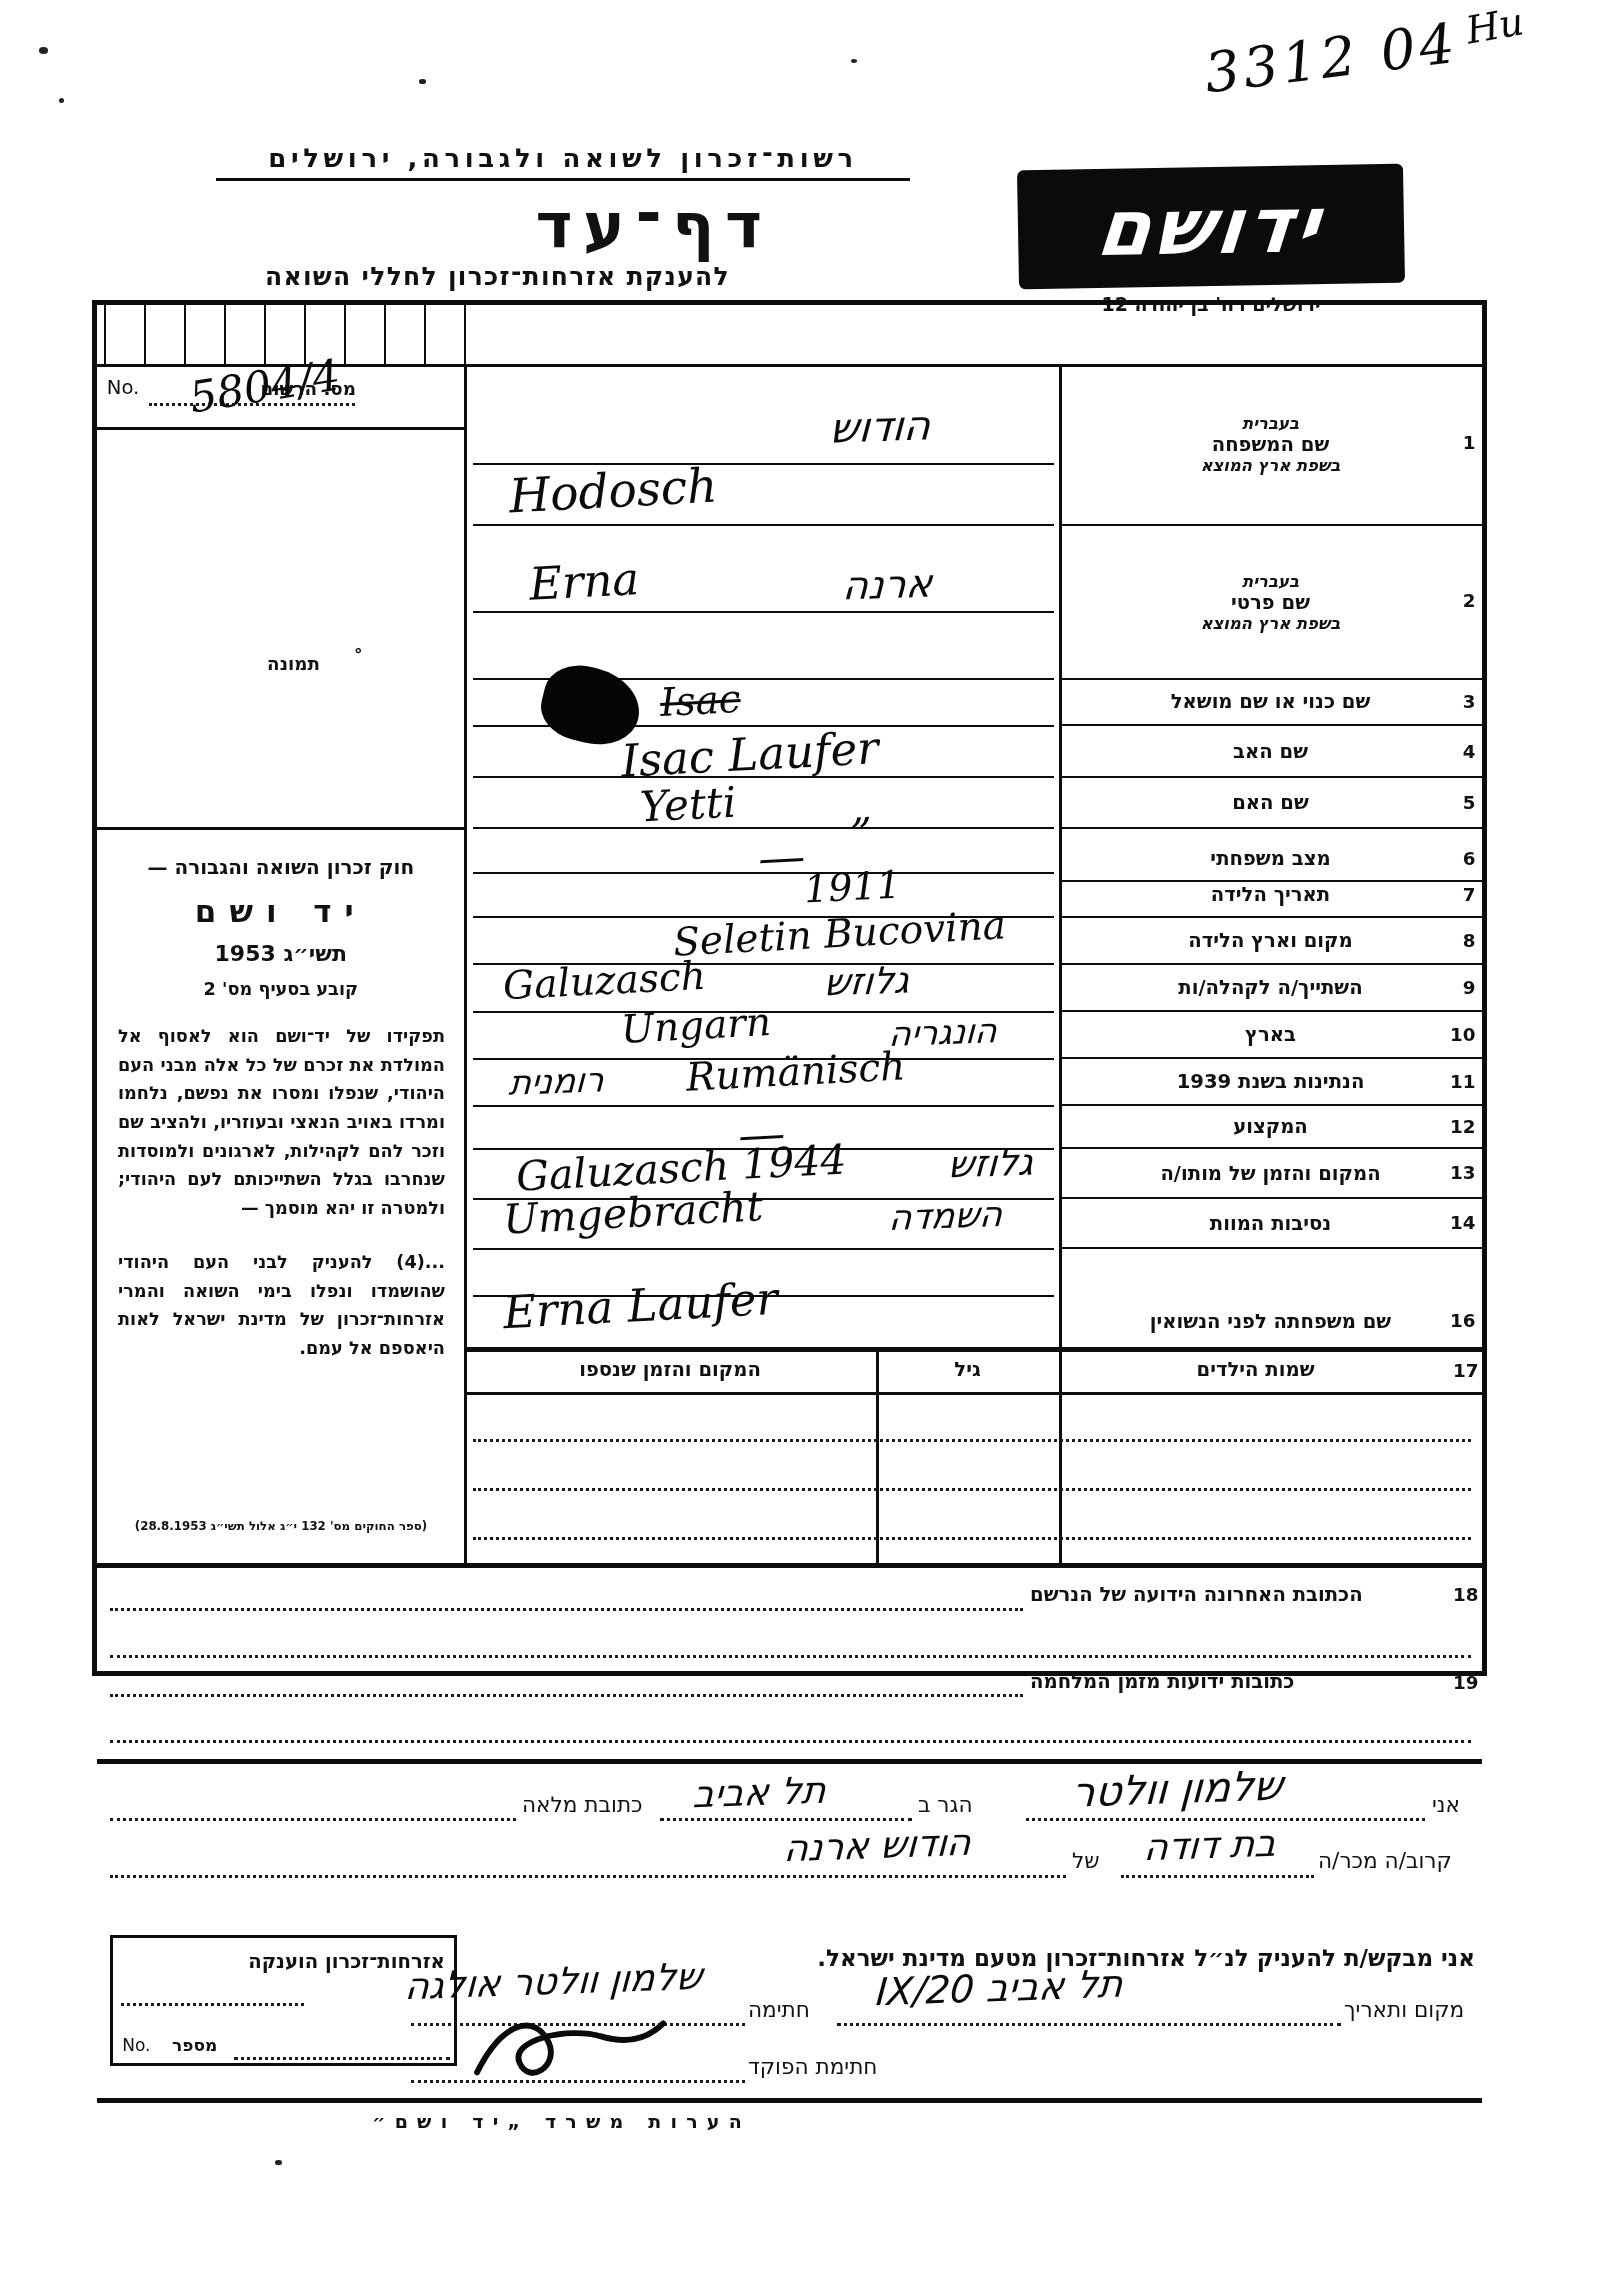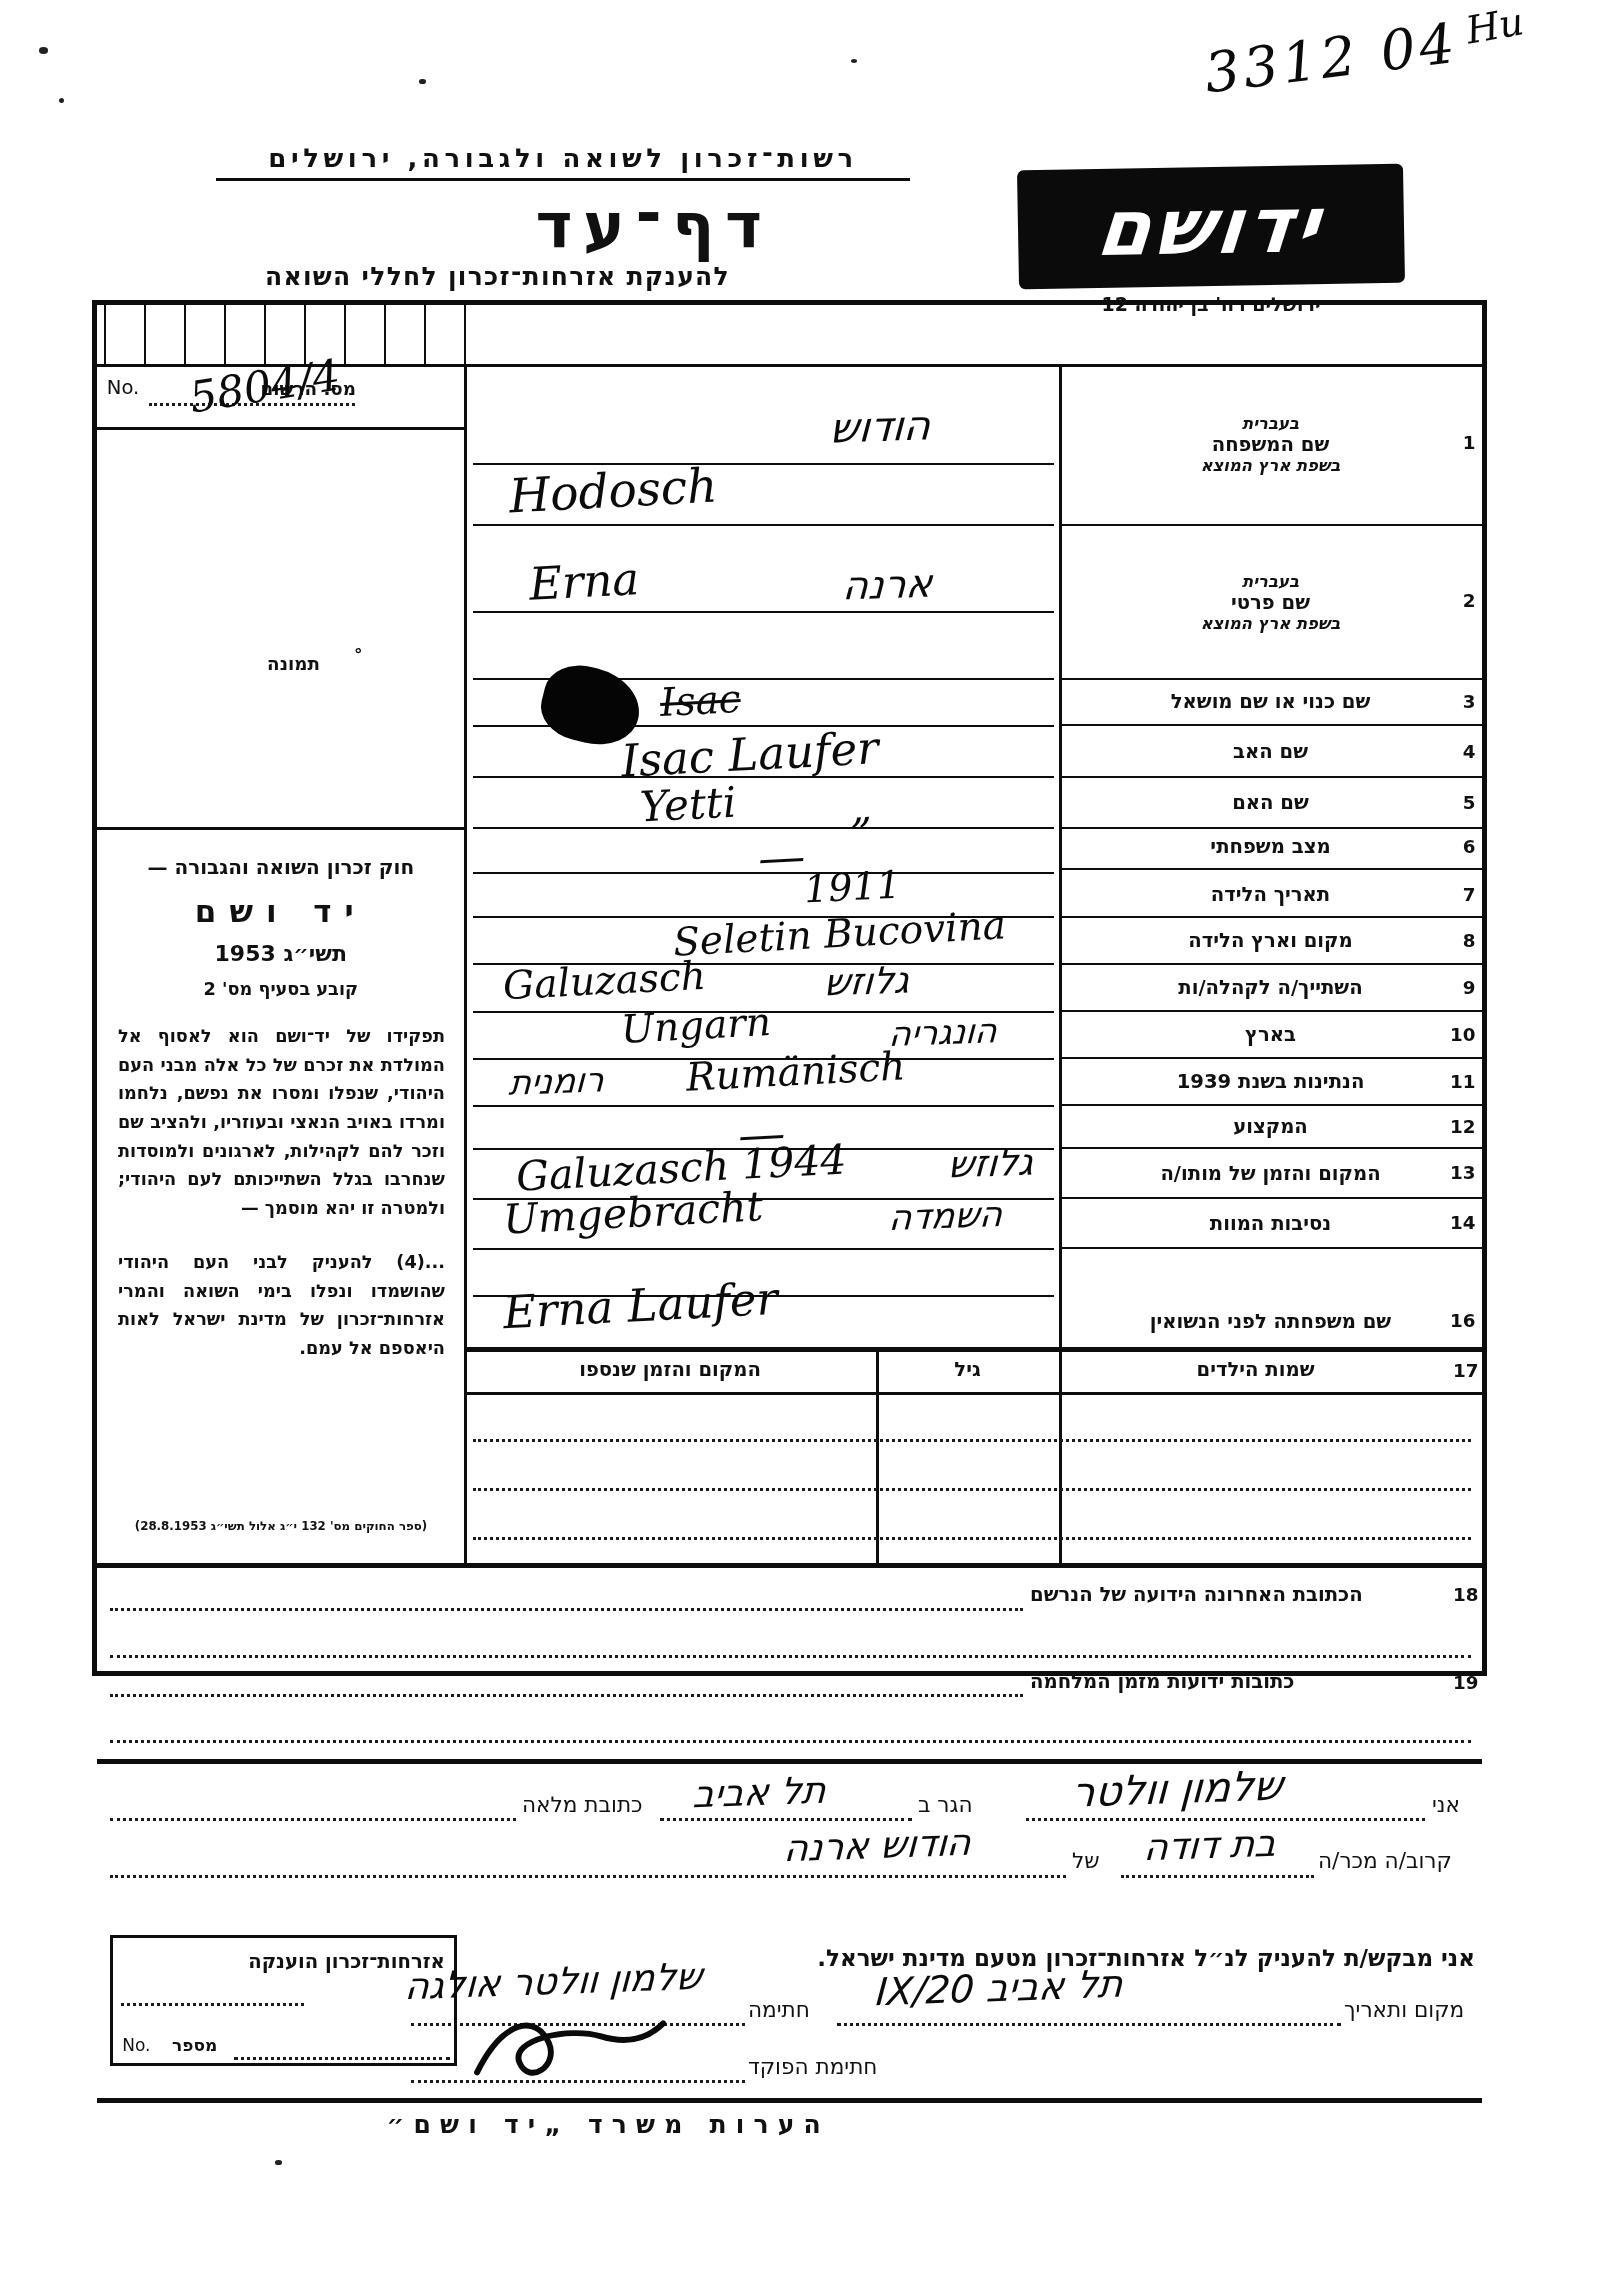--- a/index.html
+++ b/index.html
@@ -112,21 +112,21 @@
       <span class="fnum" style="top:11.8px;">3</span>
     </div>
     <div class="abs lblrow" style="top:422px;height:51px;">
       <span class="main">שם האב</span>
       <span class="fnum" style="top:14.4px;">4</span>
     </div>
     <div class="abs lblrow" style="top:473px;height:51px;">
       <span class="main">שם האם</span>
       <span class="fnum" style="top:14.4px;">5</span>
     </div>
-    <div class="abs lblrow" style="top:520px;height:45px;">
+    <div class="abs lblrow" style="top:532px;height:45px;">
       <span class="main">מצב משפחתי</span>
       <span class="fnum" style="top:10.5px;">6</span>
     </div>
     <div class="abs lblrow" style="top:568px;height:45px;">
       <span class="main">תאריך הלידה</span>
       <span class="fnum" style="top:10.5px;">7</span>
     </div>
     <div class="abs lblrow" style="top:613px;height:47px;">
       <span class="main">מקום וארץ הלידה</span>
       <span class="fnum" style="top:11.8px;">8</span>
@@ -259,17 +259,17 @@
 
     <div class="abs" style="left:13px;top:1630px;width:347px;height:131px;border:3.3px solid #0d0d0d;box-sizing:border-box;">
       <div class="b" style="position:absolute;right:9.2px;top:11.8px;font-size:19.6px;">אזרחות־זכרון הוענקה</div>
       <div class="dot" style="position:absolute;left:7.9px;top:65px;width:183px;"></div>
       <div style="position:absolute;left:9.2px;top:97px;font-size:17px;direction:ltr;">No.</div>
       <div class="b" style="position:absolute;left:59px;top:97px;font-size:17px;">מספר</div>
       <div class="dot" style="position:absolute;left:121px;top:119px;width:216px;"></div>
     </div>
 
     <div class="abs thick" style="left:0;top:1793px;width:1385px;"></div>
-    <div class="abs b" style="left:275px;top:1805px;width:458px;text-align:right;font-size:25px;letter-spacing:9.2px;">הערות משרד „יד ושם״</div>
+    <div class="abs b" style="left:275px;top:1805px;width:458px;text-align:left;font-size:19px;letter-spacing:9.2px;">הערות משרד „יד ושם״</div>
   </div>
 
 </div>
 
 
 </body></html>

